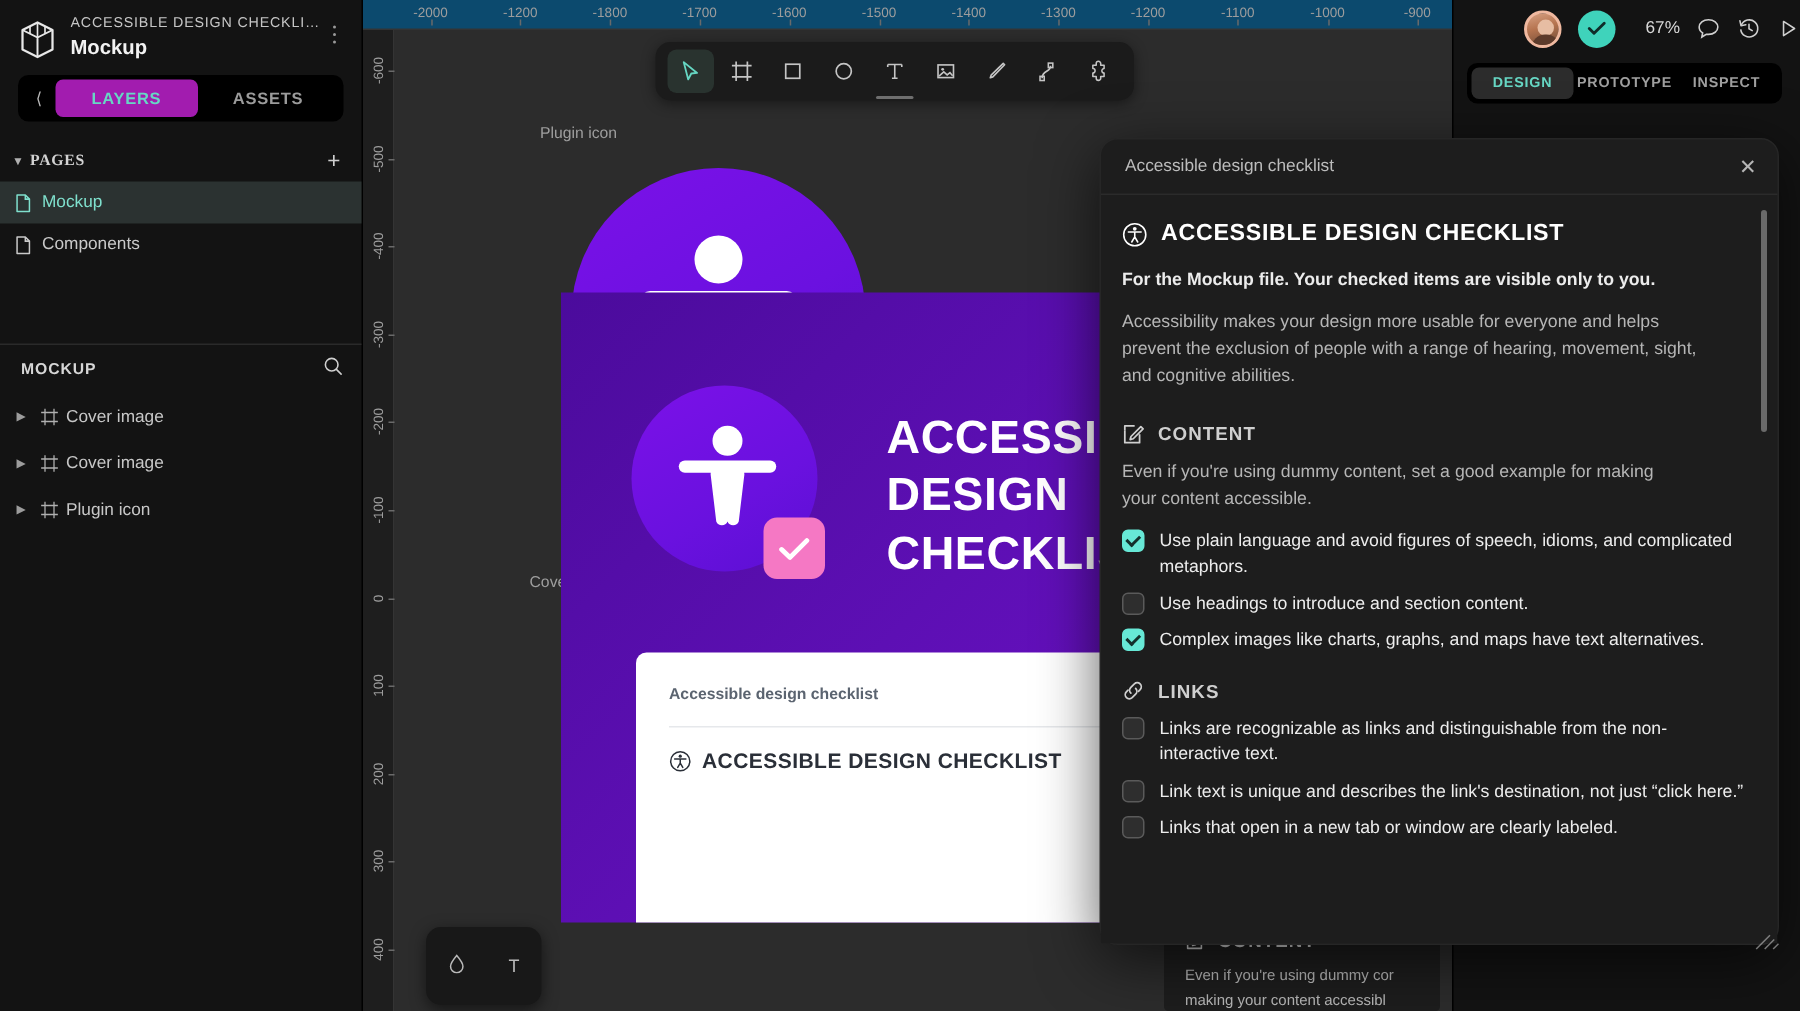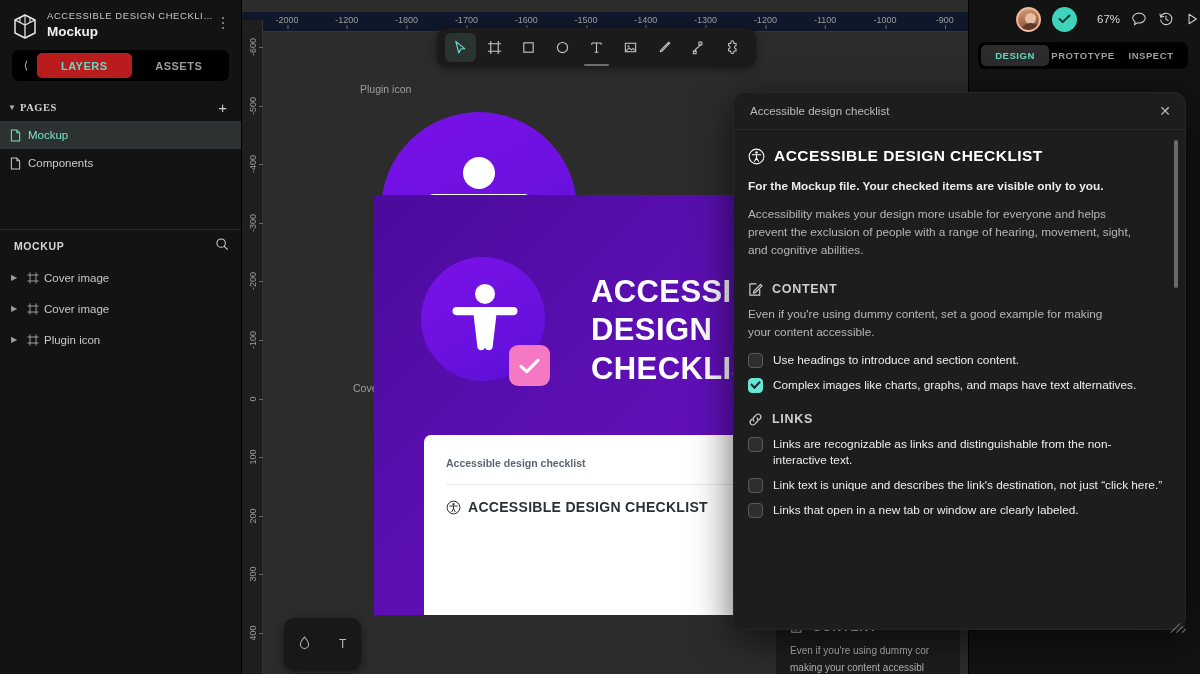--- a/index.html
+++ b/index.html
@@ -43,21 +43,21 @@
   .tab-back {
     width: 22px; flex: 0 0 22px; display: flex; align-items: center; justify-content: center;
     color: #b8b8b8; font-size: 11px; cursor: pointer;
   }
   .tab {
     flex: 1 1 0; height: 25px; border-radius: 5px;
     display: flex; align-items: center; justify-content: center;
     font-size: 11px; font-weight: 700; letter-spacing: 0.5px;
     color: #9b9b9b; cursor: pointer;
   }
-  .tab.active { background: #b91c1c; color: #67d7c4; }
+  .tab.active { background: #a21caf; color: #67d7c4; }
 
   .pages-head {
     display: flex; align-items: center; height: 28px;
     padding: 0 10px 0 8px; margin-top: 12px;
   }
   .chev { font-size: 8px; color: #b0b0b0; width: 12px; }
   .pages-label { font-size: 10.5px; font-weight: 700; letter-spacing: 0.5px; color: #d2d2d2; flex: 1; font-family: Liberation Serif, serif; }
   .plus { color: #cfcfcf; font-size: 15px; line-height: 1; cursor: pointer; padding: 2px 4px; }
 
   .page-row {
@@ -79,22 +79,22 @@
   }
   .lr-arrow { width: 16px; flex: 0 0 16px; text-align: center; font-size: 8px; color: #9c9c9c; }
   .lr-ico { width: 22px; flex: 0 0 22px; display: flex; align-items: center; justify-content: center; color: #b0b0b0; }
 
   
   .canvas-area {
     position: absolute; left: 242px; top: 0; right: 0; bottom: 0;
     background: #2c2c2c; overflow: hidden;
   }
   .ruler-h {
-    position: absolute; left: 0; top: 12px; right: 0; height: 20px;
-    background: #0f172a; z-index: 3; border-bottom: 1px solid #343434;
+    position: absolute; left: 0; top: 0; right: 0; height: 20px;
+    background: #0c4a6e; z-index: 3; border-bottom: 1px solid #343434;
   }
   .ruler-v {
     position: absolute; left: 0; top: 20px; width: 21px; bottom: 0;
     background: #1e1e1e; z-index: 3; border-right: 1px solid #343434;
   }
   .rh-tick {
     position: absolute; top: 0; font-size: 9px; color: #9d9d9d;
     transform: translateX(-50%); text-align: center; padding-top: 3px;
   }
   .rh-tick::after {
@@ -540,20 +540,24 @@
         <svg width="15" height="15" viewBox="0 0 16 16">
           <path d="M2 5.5 L2 14 L12.5 14 L12.5 8" fill="none" stroke="#cfcfcf" stroke-width="1.25" stroke-linejoin="round"></path>
           <path d="M2 5.5 L2 2 L9 2" fill="none" stroke="#cfcfcf" stroke-width="1.25" stroke-linejoin="round"></path>
           <path d="M6.4 9.6 L13.4 2.6 L15 4.2 L8 11.2 L5.8 11.8 Z" fill="none" stroke="#cfcfcf" stroke-width="1.25" stroke-linejoin="round"></path>
         </svg>
         <span>CONTENT</span>
       </div>
       <div class="pl-sec-desc">Even if you're using dummy content, set a good example for making your content accessible.</div>
       <div class="pl-list">
         <div class="pl-item">
+          <div class="cbox on"></div>
+          <div class="pl-item-txt">Use plain language and avoid figures of speech, idioms, and complicated metaphors.</div>
+        </div>
+        <div class="pl-item">
           <div class="cbox"></div>
           <div class="pl-item-txt">Use headings to introduce and section content.</div>
         </div>
         <div class="pl-item">
           <div class="cbox on"></div>
           <div class="pl-item-txt">Complex images like charts, graphs, and maps have text alternatives.</div>
         </div>
       </div>
 
       <div class="pl-sec" style="margin-top:18px">

